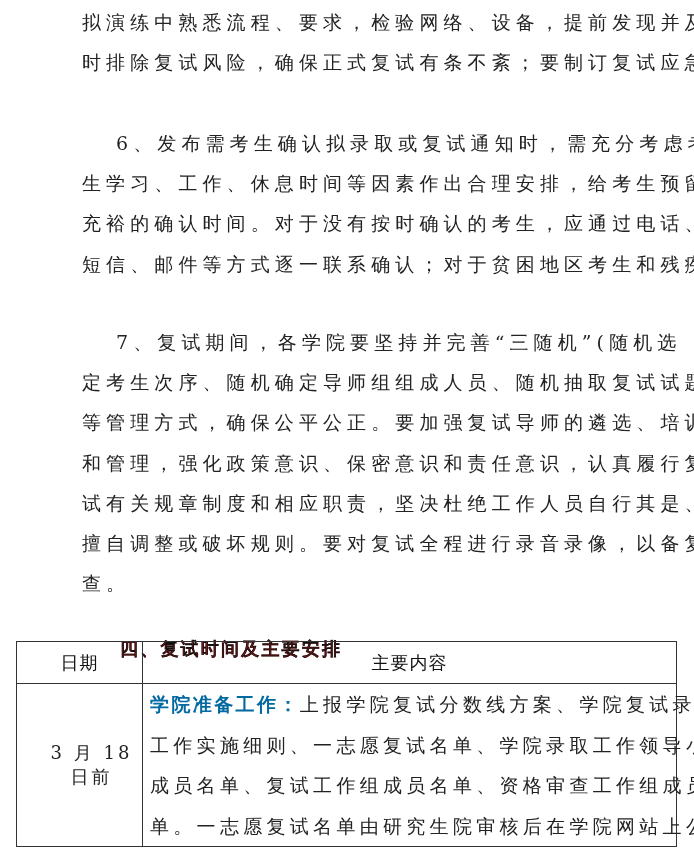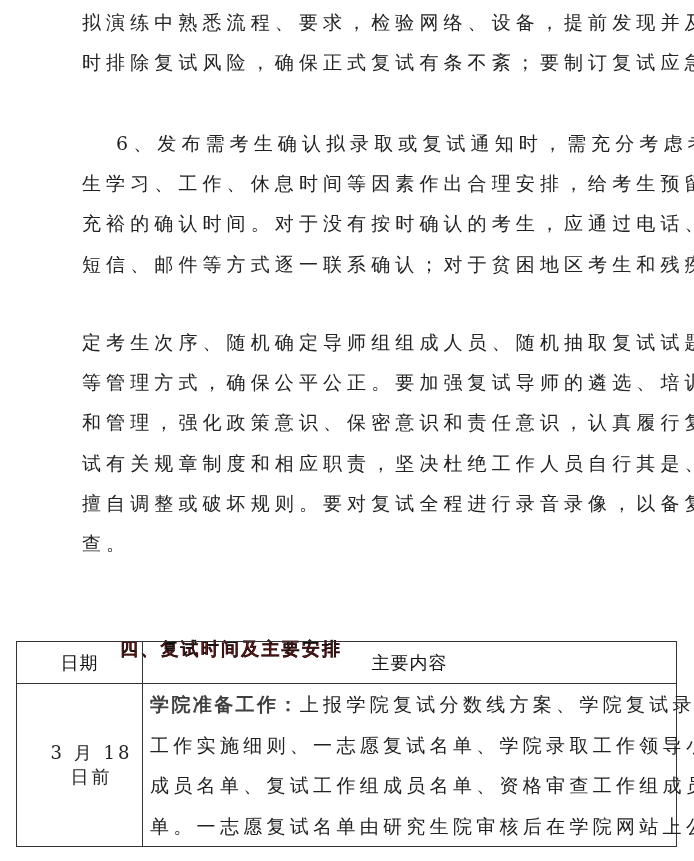--- a/index.html
+++ b/index.html
@@ -99,21 +99,21 @@
       vertical-align: top;
     }
     .content-cell .line {
       display: block;
       white-space: nowrap;
       height: 40.5px;
     }
     .content-cell .lead {
       font-weight: bold;
       font-family: "DejaVu Sans", "Liberation Sans", sans-serif;
-      color: #404040;
+      color: #0369a1;
       letter-spacing: 2.4px;
     }
   </style>
 </head>
 <body>
 
 <div class="page">
 
   <div class="para" id="p-top">
     <span class="line">拟演练中熟悉流程、要求，检验网络、设备，提前发现并及</span>
@@ -121,20 +121,21 @@
   </div>
 
   <div class="para" id="p-six">
     <span class="line indent">6、发布需考生确认拟录取或复试通知时，需充分考虑考</span>
     <span class="line">生学习、工作、休息时间等因素作出合理安排，给考生预留</span>
     <span class="line">充裕的确认时间。对于没有按时确认的考生，应通过电话、</span>
     <span class="line">短信、邮件等方式逐一联系确认；对于贫困地区考生和残疾</span>
   </div>
 
   <div class="para" id="p-seven">
+    <span class="line indent">7、复试期间，各学院要坚持并完善“三随机”(随机选</span>
     <span class="line">定考生次序、随机确定导师组组成人员、随机抽取复试试题)</span>
     <span class="line">等管理方式，确保公平公正。要加强复试导师的遴选、培训</span>
     <span class="line">和管理，强化政策意识、保密意识和责任意识，认真履行复</span>
     <span class="line">试有关规章制度和相应职责，坚决杜绝工作人员自行其是、</span>
     <span class="line">擅自调整或破坏规则。要对复试全程进行录音录像，以备复</span>
     <span class="line">查。</span>
   </div>
 
   <h2 class="heading">四、复试时间及主要安排</h2>
 

